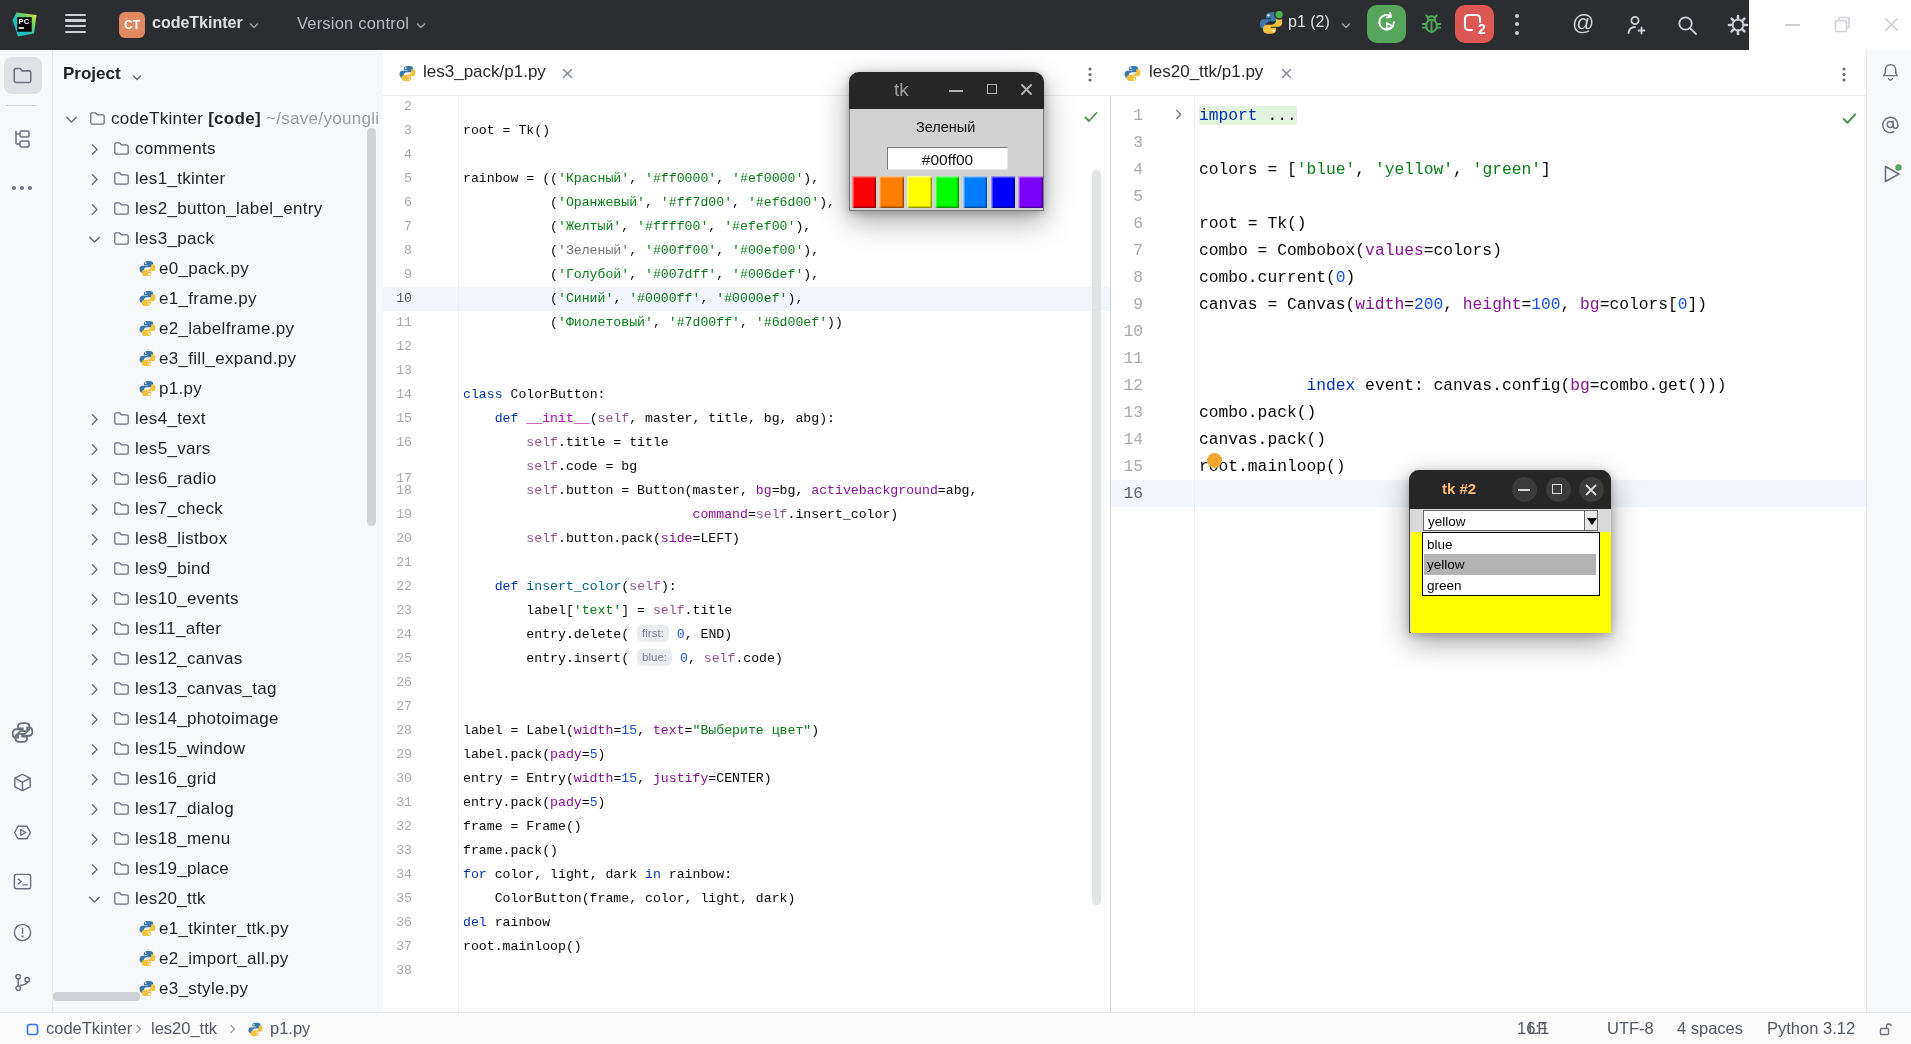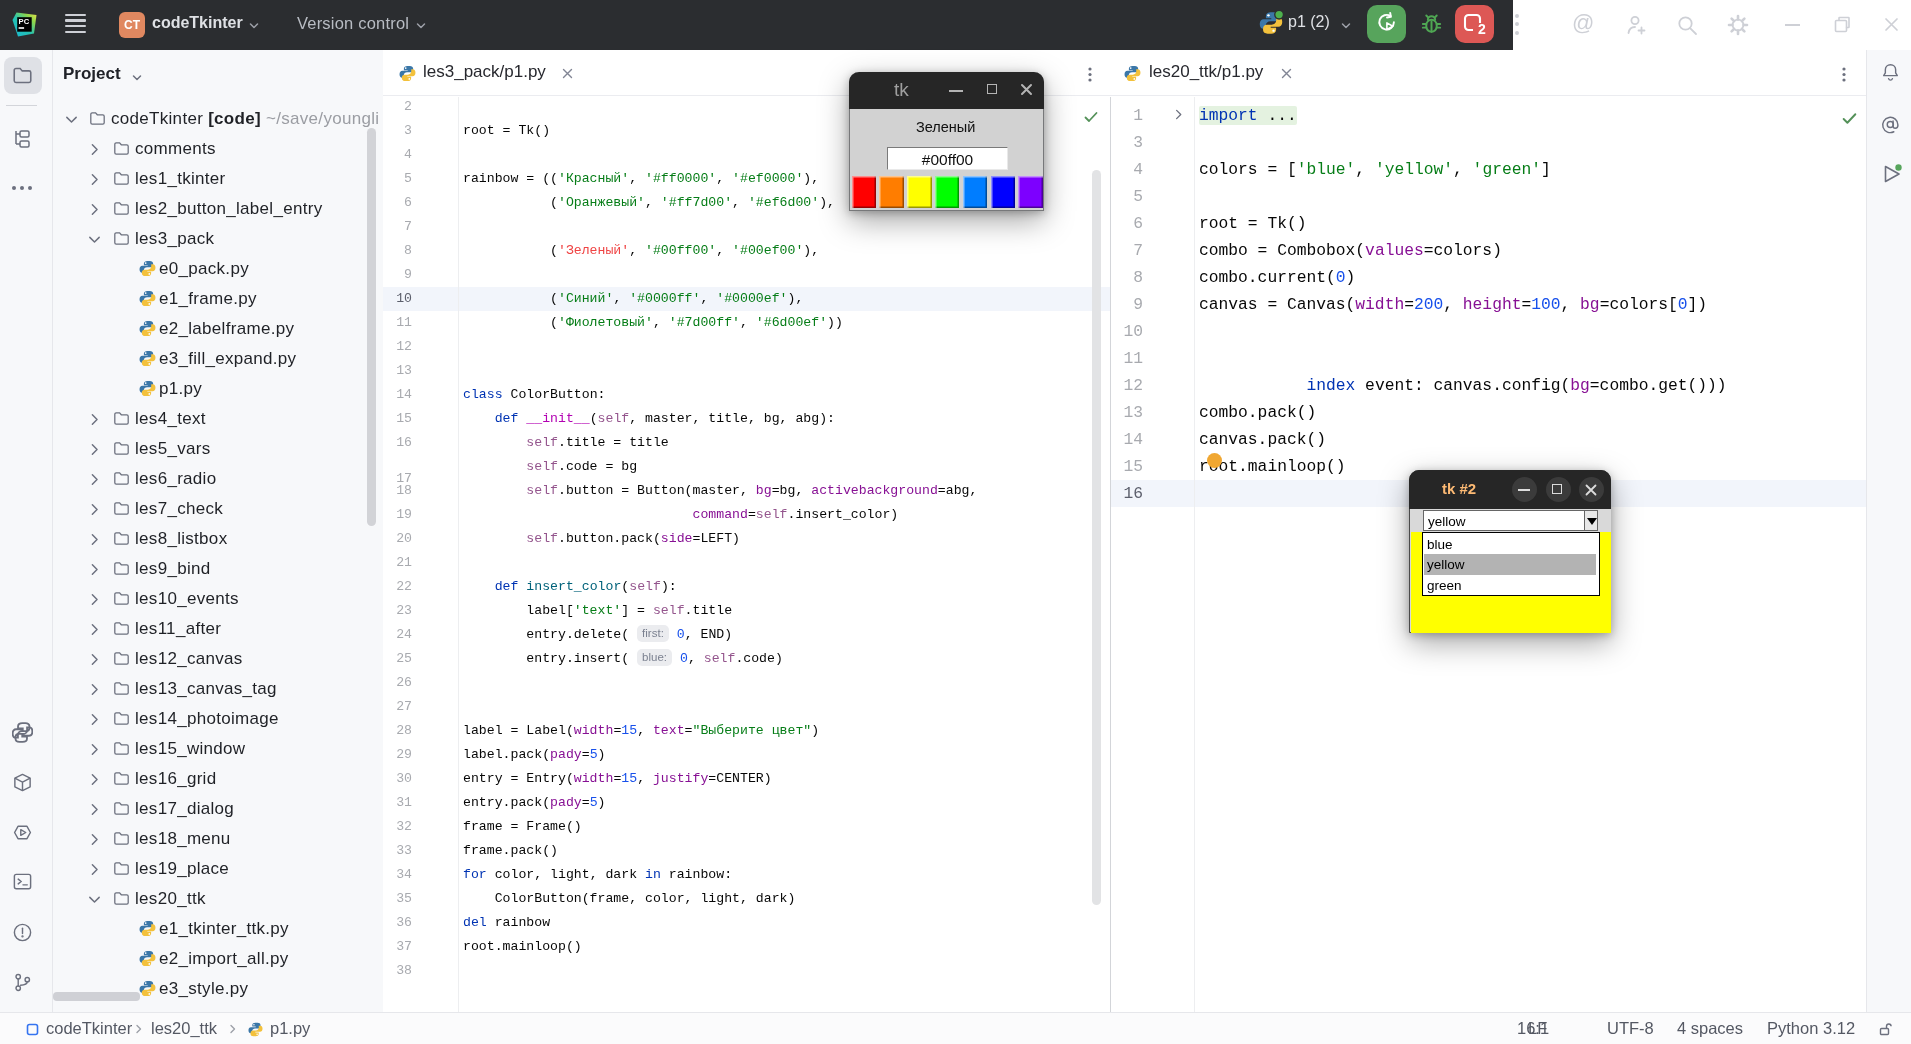--- a/index.html
+++ b/index.html
@@ -1,15 +1,15 @@
 <!DOCTYPE html>
 <html><head><meta charset="utf-8"><style>
 * { margin:0; padding:0; box-sizing:border-box; }
 html,body { width:1911px; height:1044px; overflow:hidden; font-family:"Liberation Sans",sans-serif; background:#fff; }
-.topbar { position:absolute; left:0; top:0; width:1513px; height:50px; background:#2b2d30; }
+.topbar { position:absolute; left:0; top:0; width:1749px; height:50px; background:#2b2d30; }
 .stripe { position:absolute; left:0; top:50px; width:53px; height:962px; background:#f7f8fa; border-right:1px solid #e6e7eb; }
 .si { position:absolute; left:12px; width:21px; height:21px; }
 .tree { position:absolute; left:53px; top:50px; width:330px; height:962px; background:#f7f8fa; overflow:hidden; }
 .trow { position:absolute; font-size:17px; letter-spacing:.3px; color:#1f2126; white-space:nowrap; }
 .edarea { position:absolute; left:383px; top:50px; width:1483px; height:962px; background:#fff; }
 .tabbar { position:absolute; left:0; top:0; width:1483px; height:46px; border-bottom:1px solid #ebecf0; }
 .ed1 { position:absolute; left:383px; top:97px; width:727px; height:915px; background:#fff; }
 .ed2 { position:absolute; left:1110px; top:97px; width:756px; height:915px; background:#fff; border-left:1px solid #d3d5d9; }
 .ln { position:absolute; left:0; width:29px; text-align:right; font-family:"Liberation Mono",monospace; font-size:13.2px; line-height:24px; height:24px; color:#a8aaaf; }
 .lncur { position:absolute; left:0; width:29px; text-align:right; font-family:"Liberation Mono",monospace; font-size:13.2px; line-height:24px; height:24px; color:#5c5f6c; }
@@ -410,23 +410,25 @@
     <div style="position:absolute;left:0;top:190px;width:727px;height:24px;background:#f2f5fb"></div>
     <div class="ln" style="top:-2px">2</div>
     <div class="ln" style="top:22px">3</div>
     <div class="code1" style="top:22px">root = Tk()</div>
     <div class="ln" style="top:46px">4</div>
     <div class="ln" style="top:70px">5</div>
     <div class="code1" style="top:70px">rainbow = ((<span style="color:#067d17">'Красный'</span>, <span style="color:#067d17">'#ff0000'</span>, <span style="color:#067d17">'#ef0000'</span>),</div>
     <div class="ln" style="top:94px">6</div>
     <div class="code1" style="top:94px">           (<span style="color:#067d17">'Оранжевый'</span>, <span style="color:#067d17">'#ff7d00'</span>, <span style="color:#067d17">'#ef6d00'</span>),</div>
     <div class="ln" style="top:118px">7</div>
+    <div class="code1" style="top:118px">           (<span style="color:#067d17">'Желтый'</span>, <span style="color:#067d17">'#ffff00'</span>, <span style="color:#067d17">'#efef00'</span>),</div>
     <div class="ln" style="top:142px">8</div>
-    <div class="code1" style="top:142px">           (<span style="color:#ef4444">'Зеленый'</span>, <span style="color:#067d17">'#00ff00'</span>, <span style="color:#067d17">'#00ef00'</span>),</div>
+    <div class="code1" style="top:142px">           (<span style="color:#737373">'Зеленый'</span>, <span style="color:#067d17">'#00ff00'</span>, <span style="color:#067d17">'#00ef00'</span>),</div>
     <div class="ln" style="top:166px">9</div>
+    <div class="code1" style="top:166px">           (<span style="color:#067d17">'Голубой'</span>, <span style="color:#067d17">'#007dff'</span>, <span style="color:#067d17">'#006def'</span>),</div>
     <div class="lncur" style="top:190px">10</div>
     <div class="code1" style="top:190px">           (<span style="color:#067d17">'Синий'</span>, <span style="color:#067d17">'#0000ff'</span>, <span style="color:#067d17">'#0000ef'</span>),</div>
     <div class="ln" style="top:214px">11</div>
     <div class="code1" style="top:214px">           (<span style="color:#067d17">'Фиолетовый'</span>, <span style="color:#067d17">'#7d00ff'</span>, <span style="color:#067d17">'#6d00ef'</span>))</div>
     <div class="ln" style="top:238px">12</div>
     <div class="ln" style="top:262px">13</div>
     <div class="ln" style="top:286px">14</div>
     <div class="code1" style="top:286px"><span style="color:#0033b3">class</span> ColorButton:</div>
     <div class="ln" style="top:310px">15</div>
     <div class="code1" style="top:310px">    <span style="color:#0033b3">def</span> <span style="color:#b200b2">__init__</span>(<span style="color:#94558d">self</span>, master, title, bg, abg):</div>

